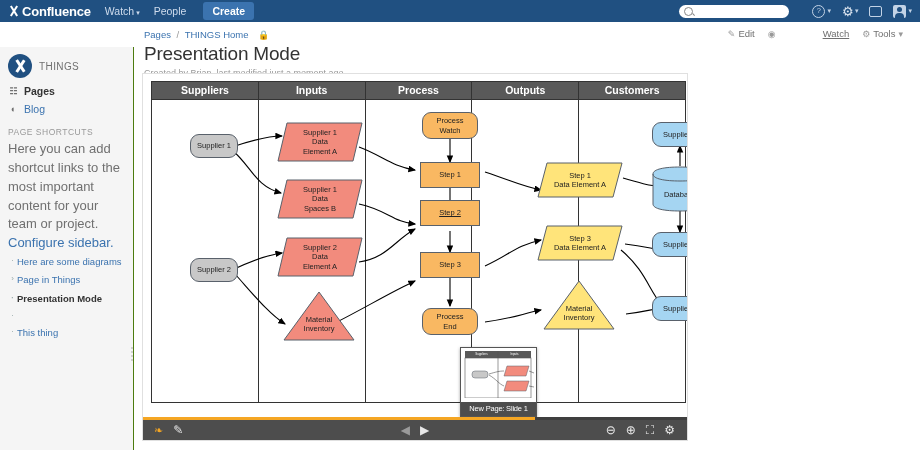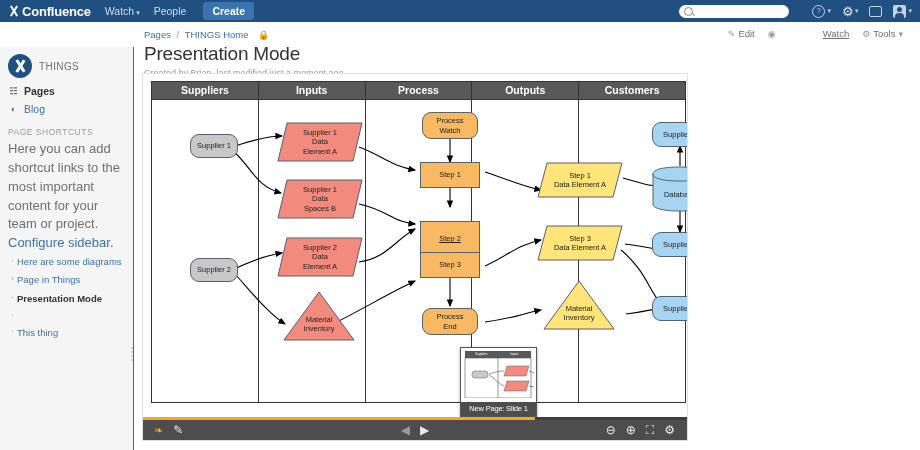--- a/index.html
+++ b/index.html
@@ -310,21 +310,21 @@
         </div>
       </div>
 
       <div class="nd round orange" style="left:279px;top:38px;width:56px;height:27px;flex-direction:column;">
         <span>Process</span>
         <span>Watch</span>
       </div>
       <div class="nd rect orange" style="left:277px;top:88px;width:60px;height:26px;">
         <span>Step 1</span>
       </div>
-      <div class="nd rect orange" style="left:277px;top:147px;width:60px;height:36px;text-decoration:underline;">
+      <div class="nd rect orange" style="left:277px;top:126px;width:60px;height:26px;text-decoration:underline;">
         <span>Step 2</span>
       </div>
       <div class="nd rect orange" style="left:277px;top:178px;width:60px;height:26px;">
         <span>Step 3</span>
       </div>
       <div class="nd round orange" style="left:279px;top:234px;width:56px;height:27px;flex-direction:column;">
         <span>Process</span>
         <span>End</span>
       </div>
 

